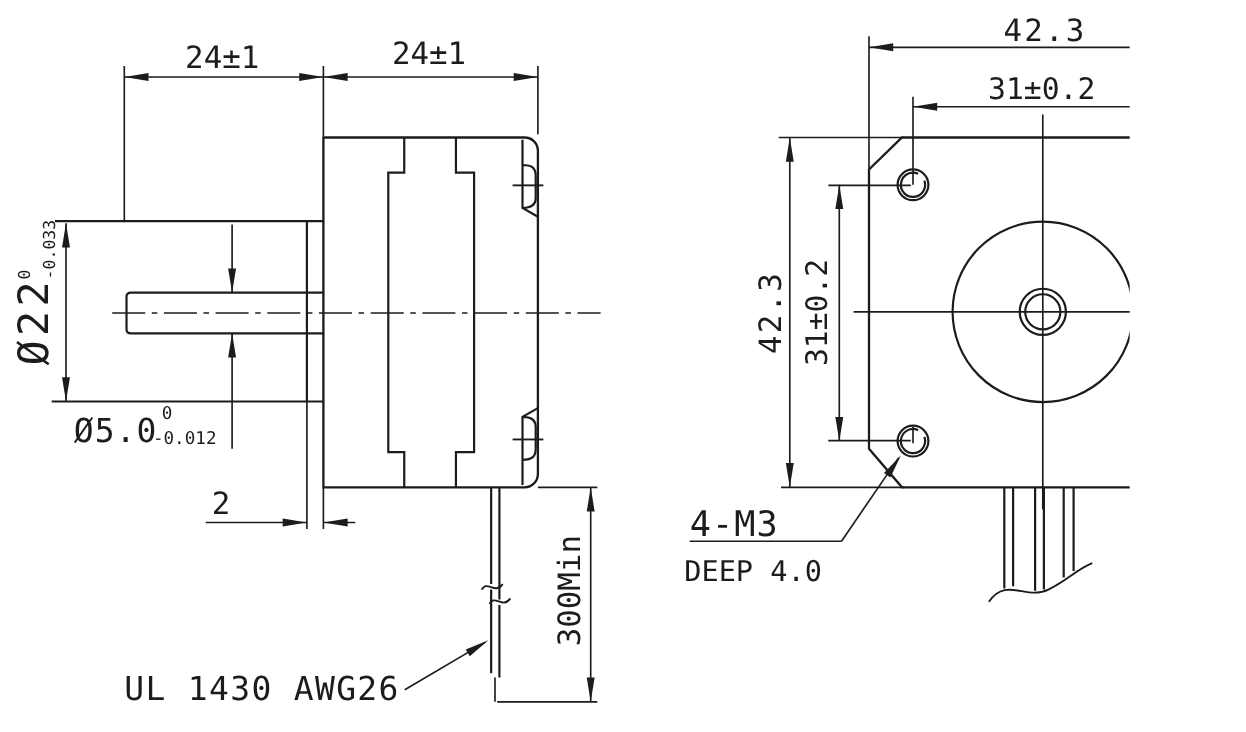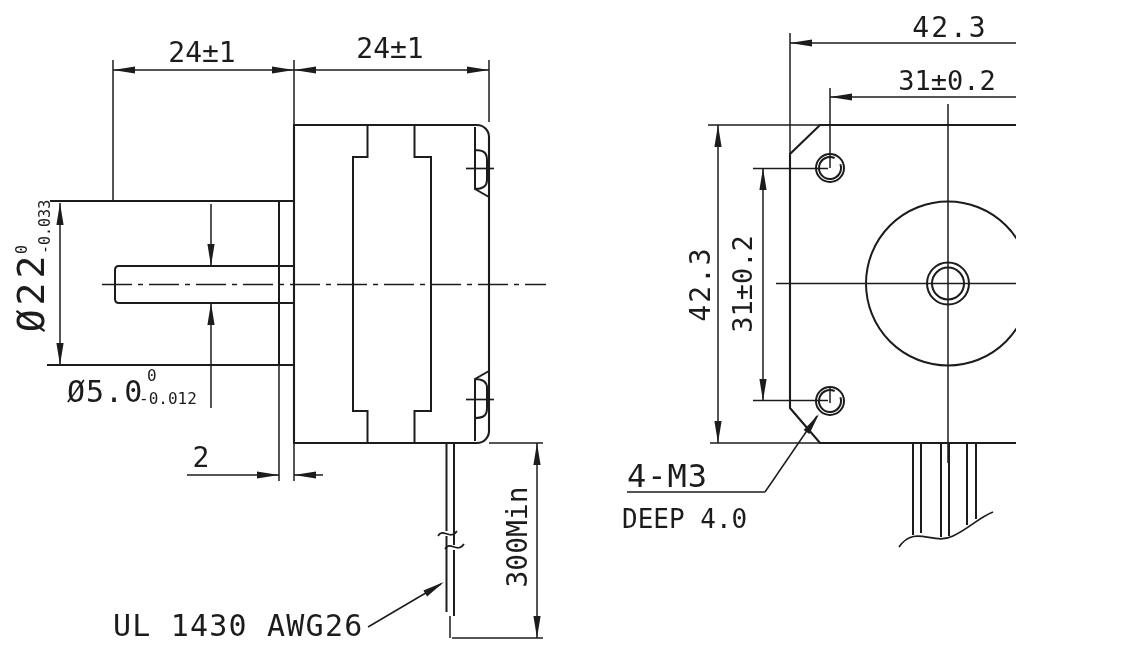--- a/index.html
+++ b/index.html
@@ -1,16 +1,16 @@
 <!DOCTYPE html>
 <html><head>
 <meta charset="utf-8">
 <style>
   html,body{margin:0;padding:0;background:#fff;}
-  .stage{position:relative;width:1016px;height:665px;background:#fff;overflow:hidden;}
+  .stage{position:relative;width:1016px;height:665px;background:#fff;overflow:hidden;padding-left:11px;}
   svg{position:absolute;left:0;top:0;}
   text{font-family:"DejaVu Sans Mono",monospace;fill:#1c1c1c;}
 </style>
 </head>
 <body>
 
 <div class="stage">
 <svg width="1133" height="665" viewBox="0 0 1133 665">
   <g stroke="#1c1c1c" fill="none">
 

